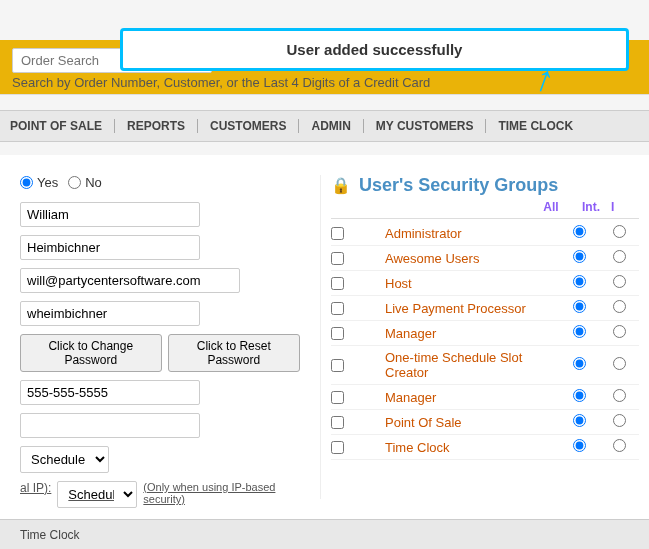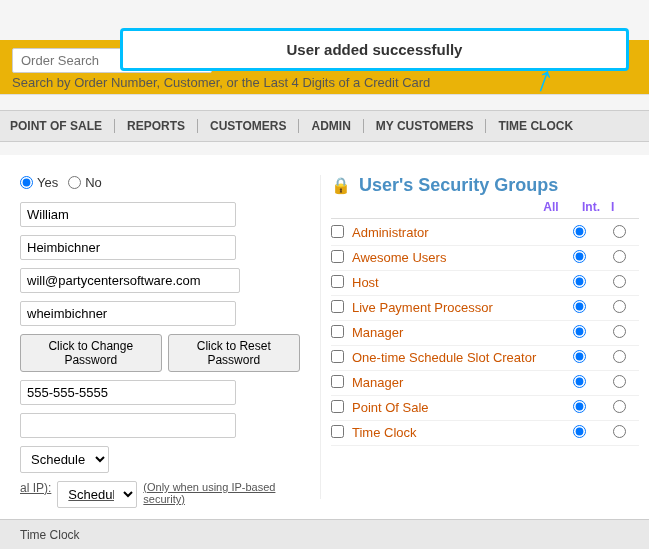--- a/index.html
+++ b/index.html
@@ -109,21 +109,21 @@
       display: flex;
       align-items: center;
       gap: 4px;
       font-size: 13px;
     }
 
     .form-field {
       margin-bottom: 8px;
     }
     .form-input {
-      width: 216px;
+      width: 180px;
       border: 1px solid #ccc;
       padding: 4px 6px;
       font-size: 13px;
       border-radius: 2px;
     }
 
     .btn-row {
       display: flex;
       gap: 6px;
       margin-bottom: 8px;
@@ -202,23 +202,24 @@
       color: #8b5cf6;
       border-bottom: 1px solid #ddd;
       margin-bottom: 2px;
     }
     .col-all { width: 40px; text-align: center; }
     .col-int { width: 40px; text-align: center; }
     .col-extra { width: 20px; }
 
     .group-row {
       display: flex;
-      align-items: flex-start;
+      align-items: center;
       padding: 4px 0;
       border-bottom: 1px solid #f0f0f0;
+      gap: 33px;
     }
     .group-checkbox {
       margin-right: 8px;
     }
     .group-name {
       flex: 1;
       color: #cc5500;
       font-size: 13px;
     }
     .group-radios {

